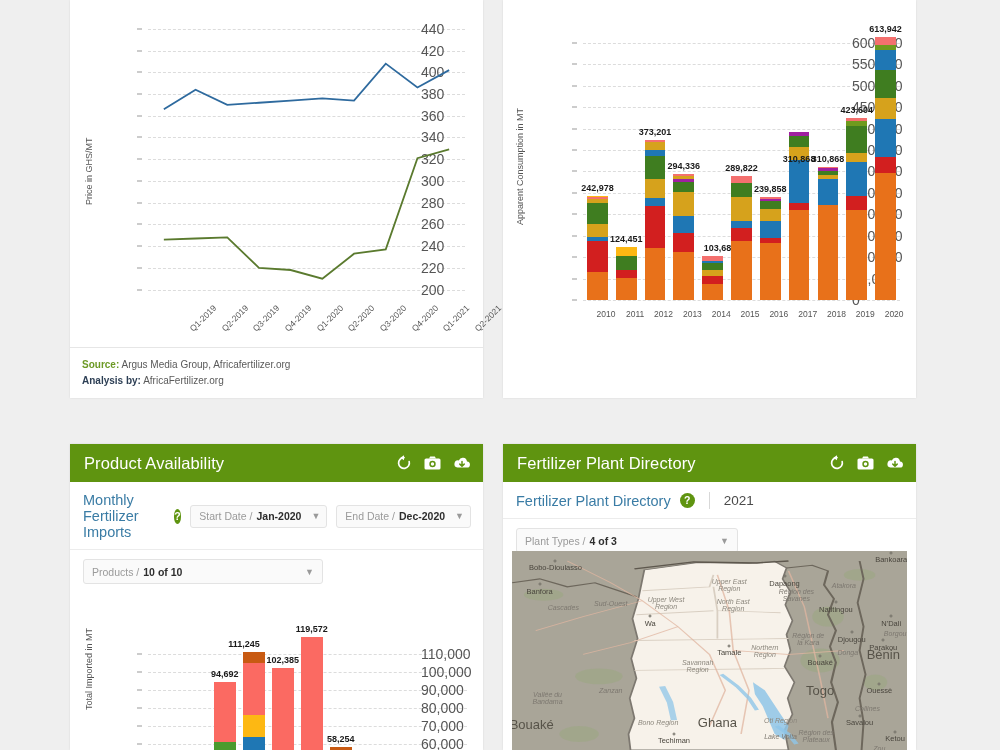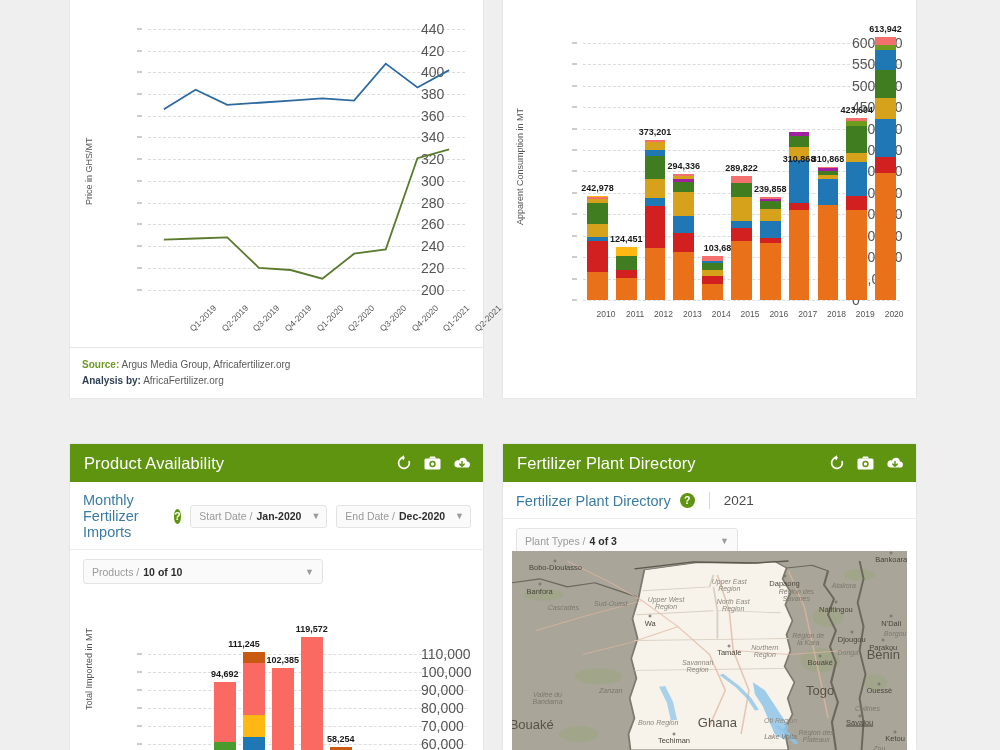--- a/index.html
+++ b/index.html
@@ -557,21 +557,21 @@
         <div class="lbl reg" style="left: 25%; top: 70%;">Zanzan</div>
         <div class="lbl reg" style="left: 9%; top: 74%;">Vallée du<br>Bandama</div>
         <div class="lbl big" style="left: 78%; top: 70%;">Togo</div>
         <div class="lbl city" style="left: 93%; top: 70%;">Ouessè</div>
         <div class="dotm" style="left: 93%; top: 66.8%;"></div>
         <div class="lbl big" style="left: 52%; top: 86%;">Ghana</div>
         <div class="lbl ghreg" style="left: 68%; top: 85%;">Oti Region</div>
         <div class="lbl ghreg" style="left: 37%; top: 86%;">Bono Region</div>
         <div class="lbl reg" style="left: 68%; top: 93%;">Lake Volta</div>
         <div class="lbl reg" style="left: 90%; top: 79%;">Collines</div>
-        <div class="lbl city" style="left: 88%; top: 86%; text-decoration: underline;">Savalou</div>
+        <div class="lbl city" style="left: 88%; top: 86%;">Savalou</div>
         <div class="dotm" style="left: 88%; top: 82.8%;"></div>
         <div class="lbl big" style="left: 5%; top: 87%;">Bouaké</div>
         <div class="lbl city" style="left: 41%; top: 95%;">Techiman</div>
         <div class="dotm" style="left: 41%; top: 91.8%;"></div>
         <div class="lbl reg" style="left: 77%; top: 93%;">Région des<br>Plateaux</div>
         <div class="lbl city" style="left: 97%; top: 94%;">Ketou</div>
         <div class="dotm" style="left: 97%; top: 90.8%;"></div>
         <div class="lbl reg" style="left: 93%; top: 99%;">Zou</div>
       </div>
   </div>

